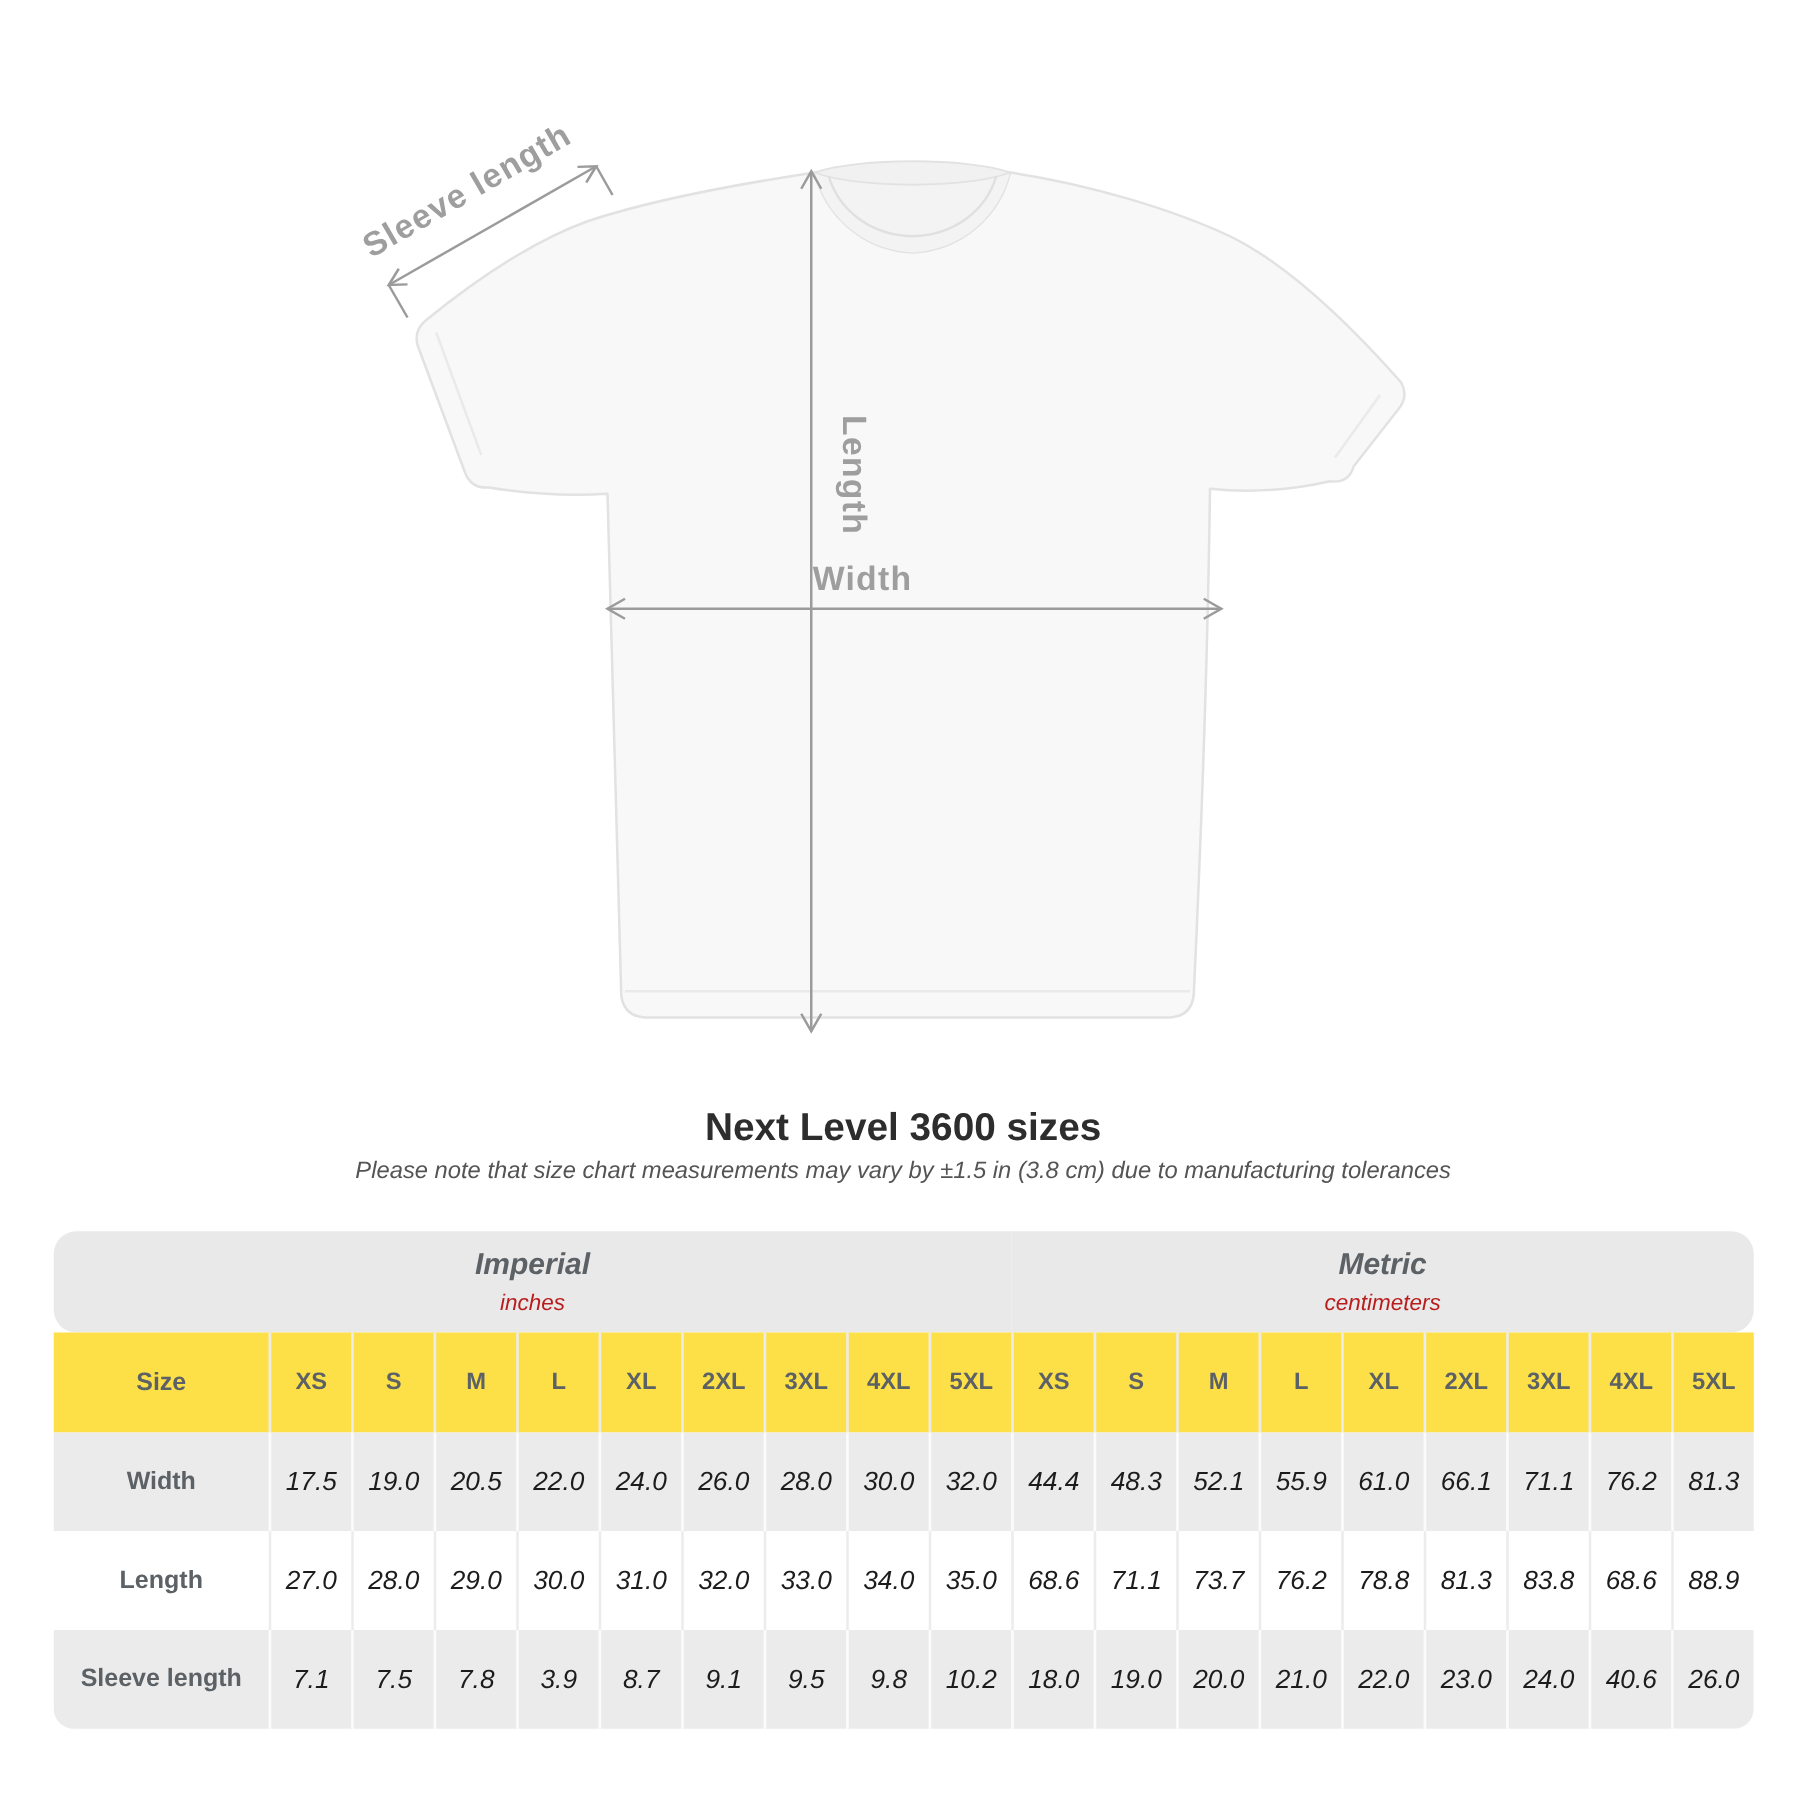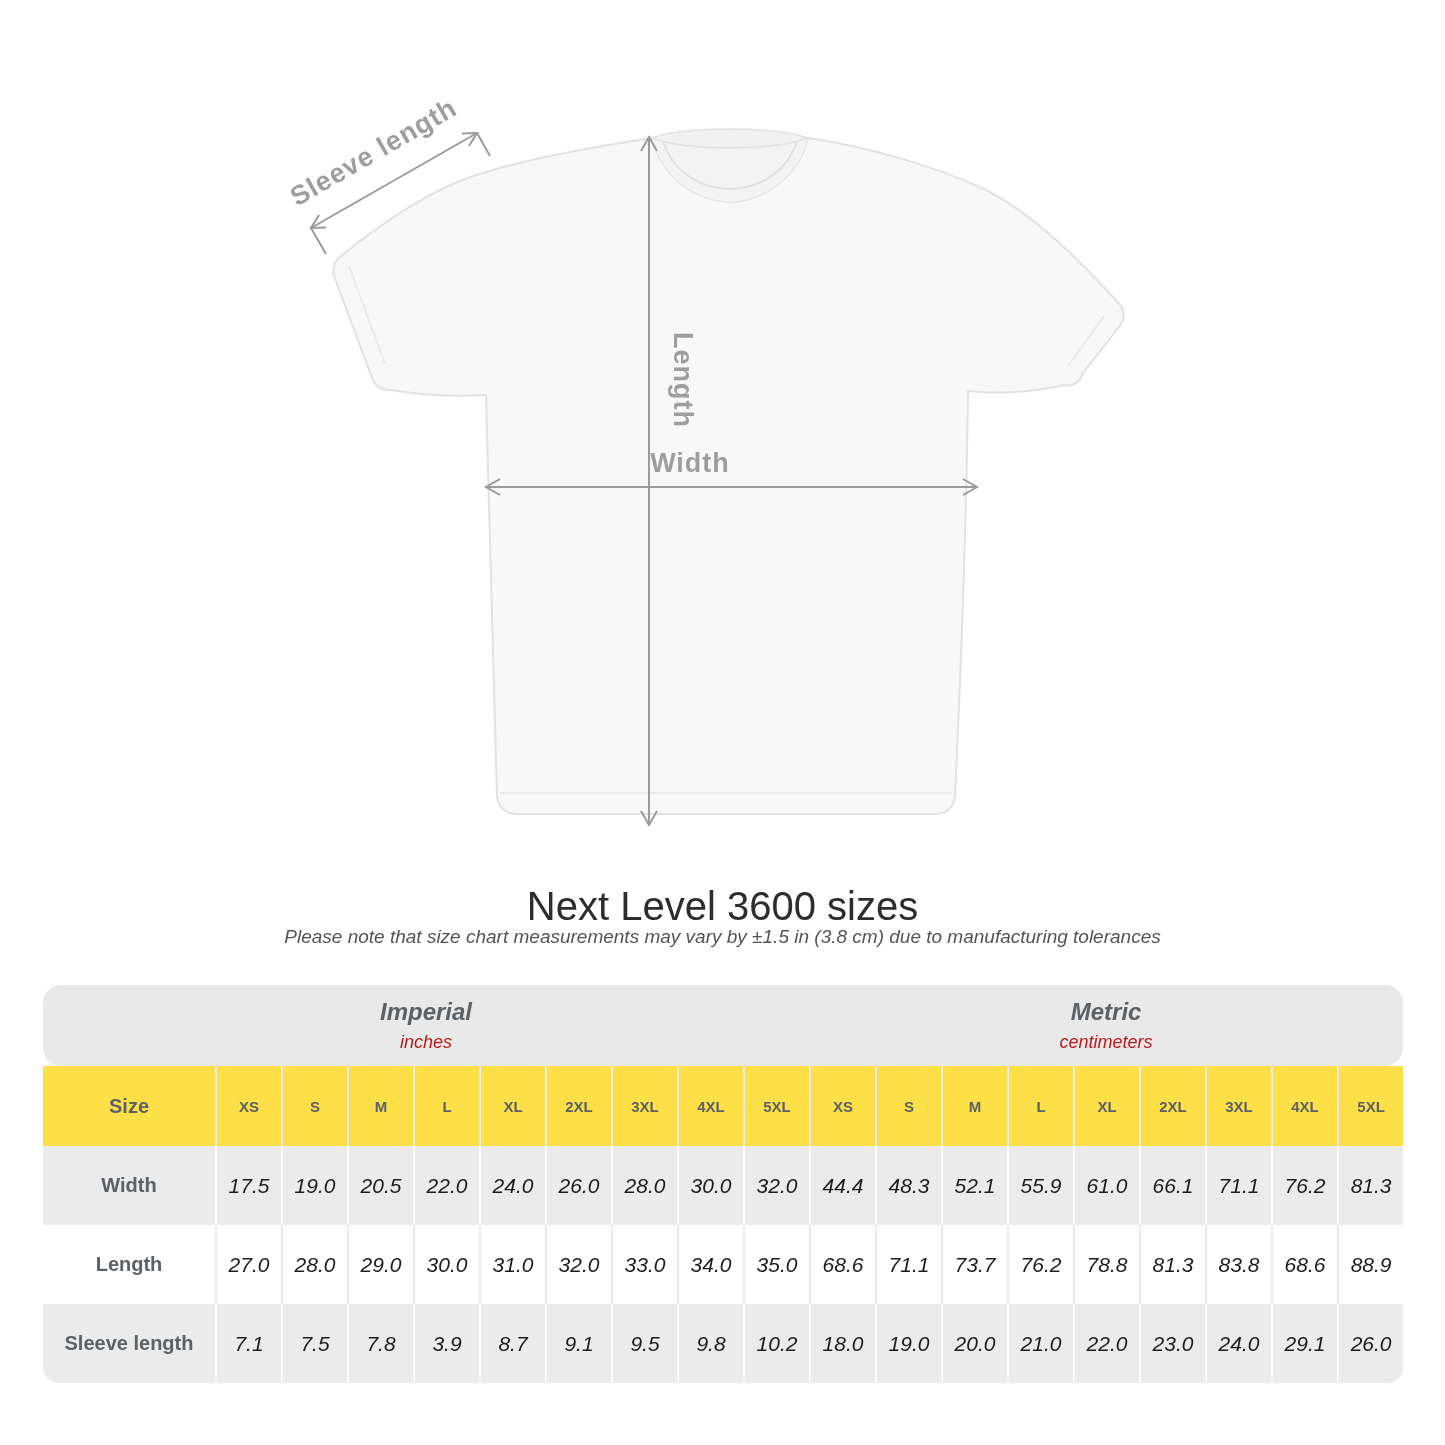--- a/index.html
+++ b/index.html
@@ -4,21 +4,21 @@
 <style>
   html,body{margin:0;padding:0;background:#ffffff;}
   body{width:1445px;height:1445px;position:relative;font-family:"Liberation Sans",sans-serif;overflow:hidden;}
 
   
   #diagram{position:absolute;left:0;top:0;width:1445px;height:880px;}
   .dlabel{font-family:"Liberation Sans",sans-serif;font-weight:bold;font-size:27px;fill:#9e9e9e;letter-spacing:1px;}
 
   
   .title{position:absolute;left:0;top:884px;width:100%;text-align:center;
-         font-size:40px;font-weight:normal;color:#2d2d2d;}
+         font-size:31px;font-weight:bold;color:#2d2d2d;}
   .subtitle{position:absolute;left:0;top:926px;width:100%;text-align:center;
          font-size:19px;font-style:italic;color:#545454;}
 
   
   .size-table{position:absolute;left:43px;top:985px;width:1360px;
         border-collapse:separate;border-spacing:0;table-layout:fixed;}
   .size-table td{box-sizing:border-box;text-align:center;vertical-align:middle;padding:0;}
 
   tr.band td{background:#e9e9e9;height:81px;}
   tr.band td.first{border-top-left-radius:18px;border-bottom-left-radius:18px;}
@@ -30,21 +30,21 @@
   tr.datarow td{height:79px;}
   tr.white-row td{background:#ffffff;}
   tr.gray-row td{background:#ebebeb;}
   tr.sizerow td + td, tr.white-row td + td{border-left:2px solid #ececec;}
   tr.gray-row td + td{border-left:2px solid rgba(255,255,255,0.8);}
 
   tr.lastrow td.first{border-bottom-left-radius:16px;}
   tr.lastrow td.last{border-bottom-right-radius:16px;}
 
   td.lbl{font-size:20px;font-weight:bold;color:#5c6166;}
-  td.sz{font-size:15px;font-weight:bold;color:#5c6166;}
+  td.sz{font-size:19px;font-weight:bold;color:#5c6166;}
   td.val{font-size:21px;color:#1c1c1c;font-style:italic;}
 </style>
 </head>
 <body>
 
 <svg id="diagram" viewBox="0 0 1445 880" xmlns="http://www.w3.org/2000/svg">
 
   <path d="M 652,138
            C 592,147 524,159 470,177
            C 426,193 378,226 341,256
@@ -217,17 +217,17 @@
     <td class="val">9.5</td>
     <td class="val">9.8</td>
     <td class="val">10.2</td>
     <td class="val">18.0</td>
     <td class="val">19.0</td>
     <td class="val">20.0</td>
     <td class="val">21.0</td>
     <td class="val">22.0</td>
     <td class="val">23.0</td>
     <td class="val">24.0</td>
-    <td class="val">29.1</td>
+    <td class="val">40.6</td>
     <td class="val last">26.0</td>
   </tr>
 </tbody>
   </table>
 
 </body></html>

